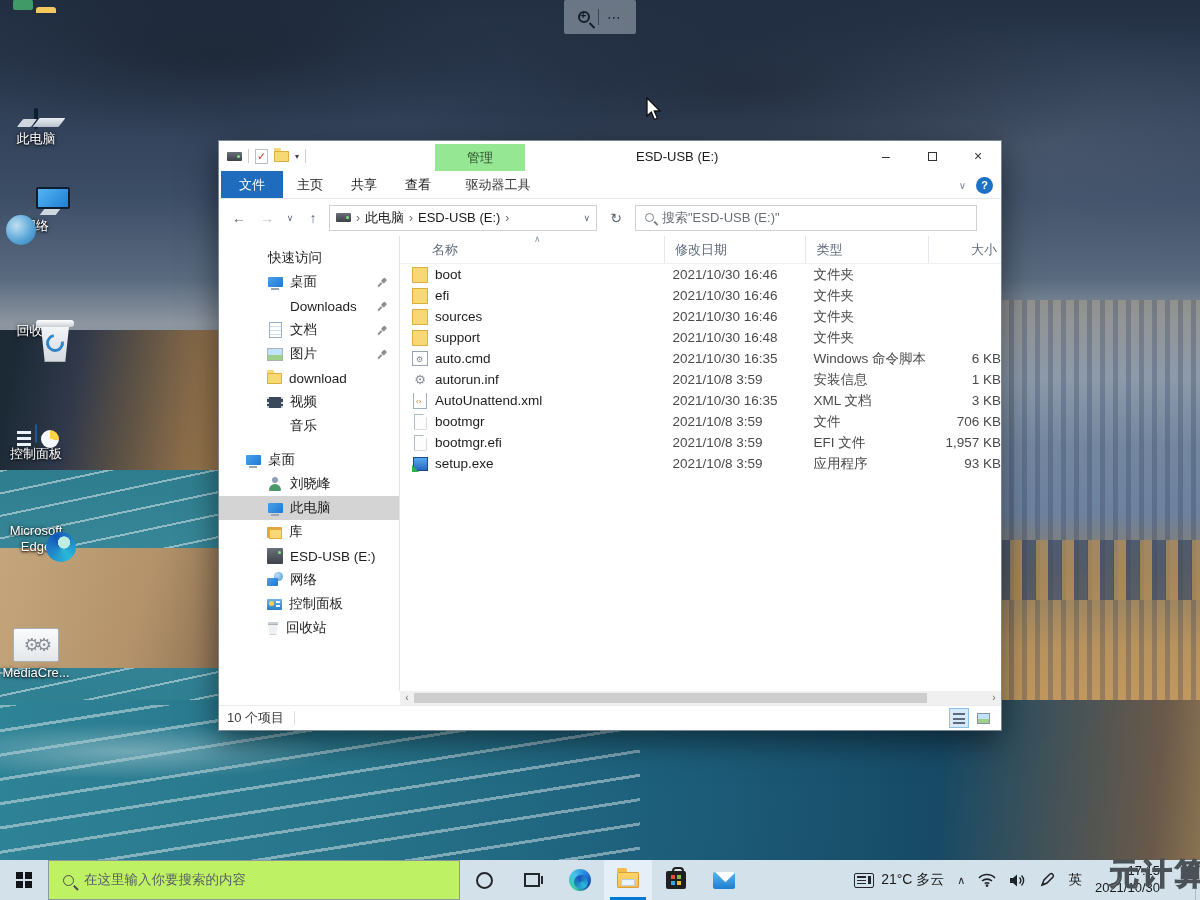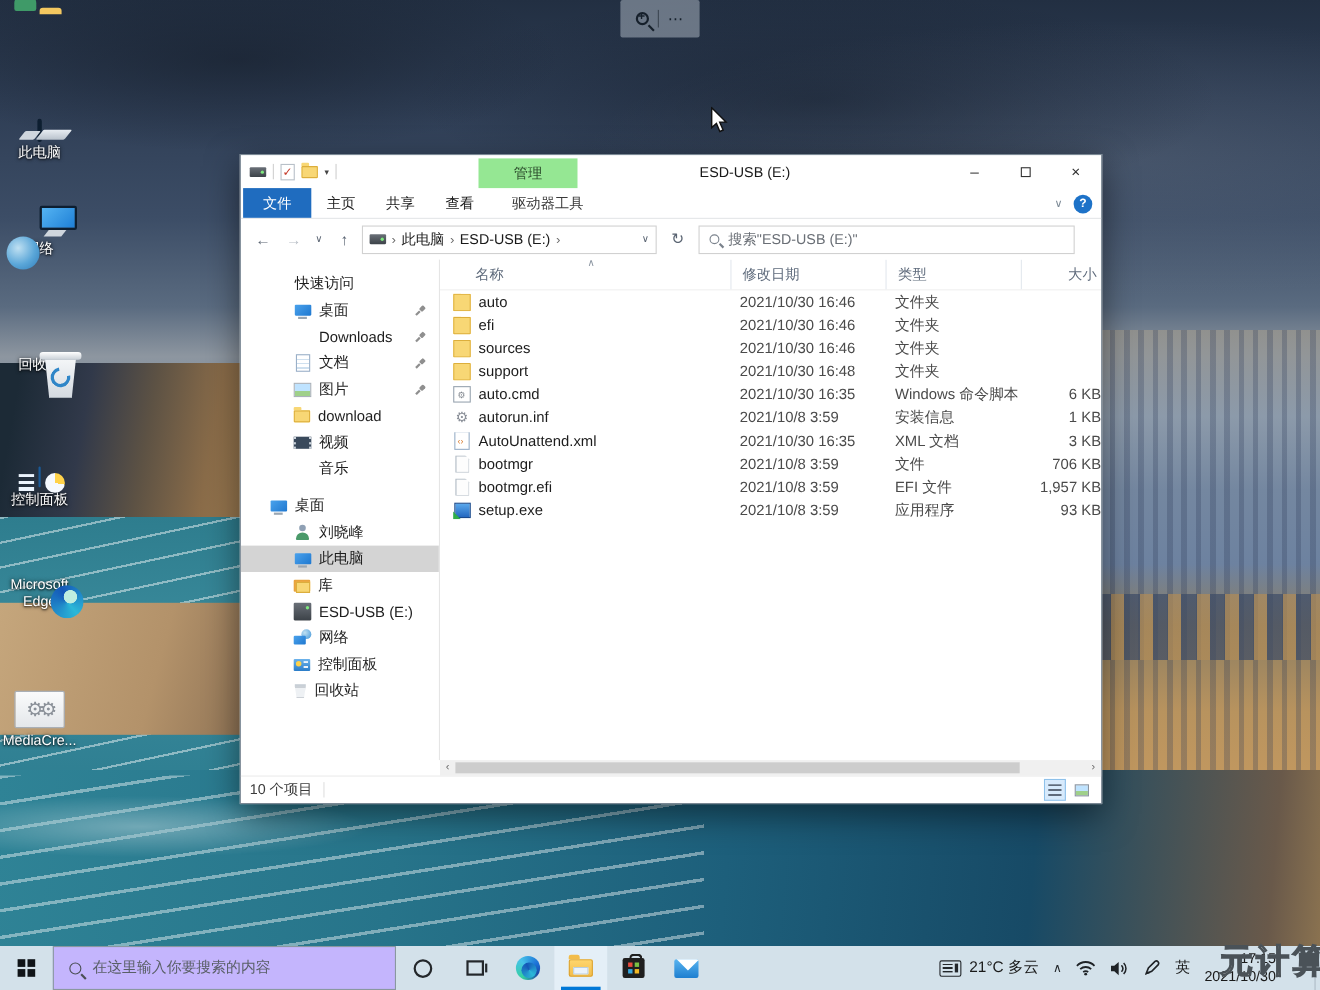--- a/index.html
+++ b/index.html
@@ -255,21 +255,21 @@
   .vb-thumb { width:13px; height:11px; border:1px solid #8a94a0;
     background:linear-gradient(180deg,#bfe3ff 55%, #9fd08a 55%); }
 
   
   .taskbar { position:absolute; left:0; bottom:0; width:1200px; height:40px; background:#d3e1ea;
     display:flex; align-items:center; }
   .tb-btn { width:48px; height:40px; display:flex; align-items:center; justify-content:center; flex:none; }
   .tb-start-icon { width:16px; height:16px; position:relative; }
   .tb-start-icon::before { content:""; position:absolute; width:7px; height:7px; background:#101418;
     box-shadow:9px 0 #101418, 0 9px #101418, 9px 9px #101418; }
-  .tb-search { width:312px; height:40px; background:#c4b5fd; border:1px solid #8a98a0; display:flex;
+  .tb-search { width:412px; height:40px; background:#bef264; border:1px solid #8a98a0; display:flex;
     align-items:center; padding-left:14px; gap:10px; flex:none; }
   .tb-search .s-glass { width:11px; height:11px; border-color:#4a4f54; }
   .tb-search .s-glass::after { background:#4a4f54; height:6px; left:11px; top:9px; }
   .tb-search-ph { font-size:13.5px; color:#595f66; }
   .tb-cortana { width:17px; height:17px; border:2px solid #23272b; border-radius:50%; }
   .tb-taskview { width:16px; height:14px; border:2px solid #23272b; position:relative; }
   .tb-taskview::after { content:""; position:absolute; right:-5px; top:1px; width:2px; height:8px;
     background:#23272b; box-shadow:0 -4px #23272b { } ; }
   .tb-edge { width:22px; height:22px; border-radius:50%;
     background:conic-gradient(from 210deg,#35d0a0,#46c2ea 30%,#1b6fd6 60%,#1b49a8 75%,#35d0a0);
@@ -521,21 +521,21 @@
           <span class="sort-caret">∧</span>
           <div class="hc hc-name">名称</div>
           <div class="hc hc-date">修改日期</div>
           <div class="hc hc-type">类型</div>
           <div class="hc hc-size">大小</div>
         </div>
         <div id="file-rows">
   <div class="frow">
     <div class="fc fc-name">
       <span class="fic i-folder"></span>
-      <span>auto</span>
+      <span>boot</span>
     </div>
     <div class="fc fc-date">2021/10/30 16:46</div>
     <div class="fc fc-type">文件夹</div>
     <div class="fc fc-size"></div>
   </div>
 
   <div class="frow">
     <div class="fc fc-name">
       <span class="fic i-folder"></span>
       <span>efi</span>

